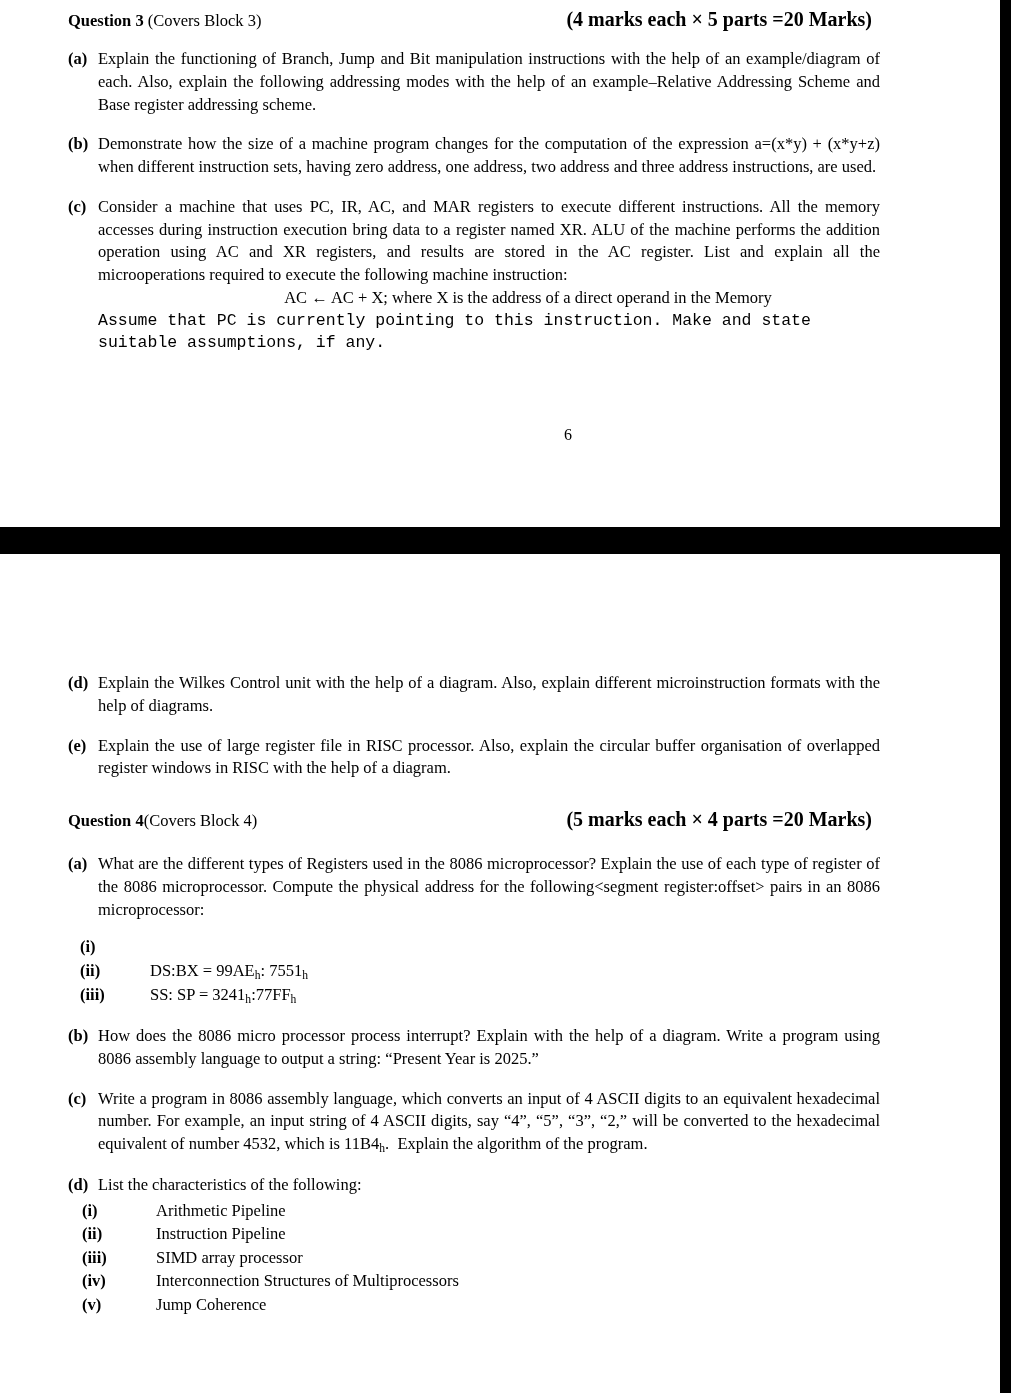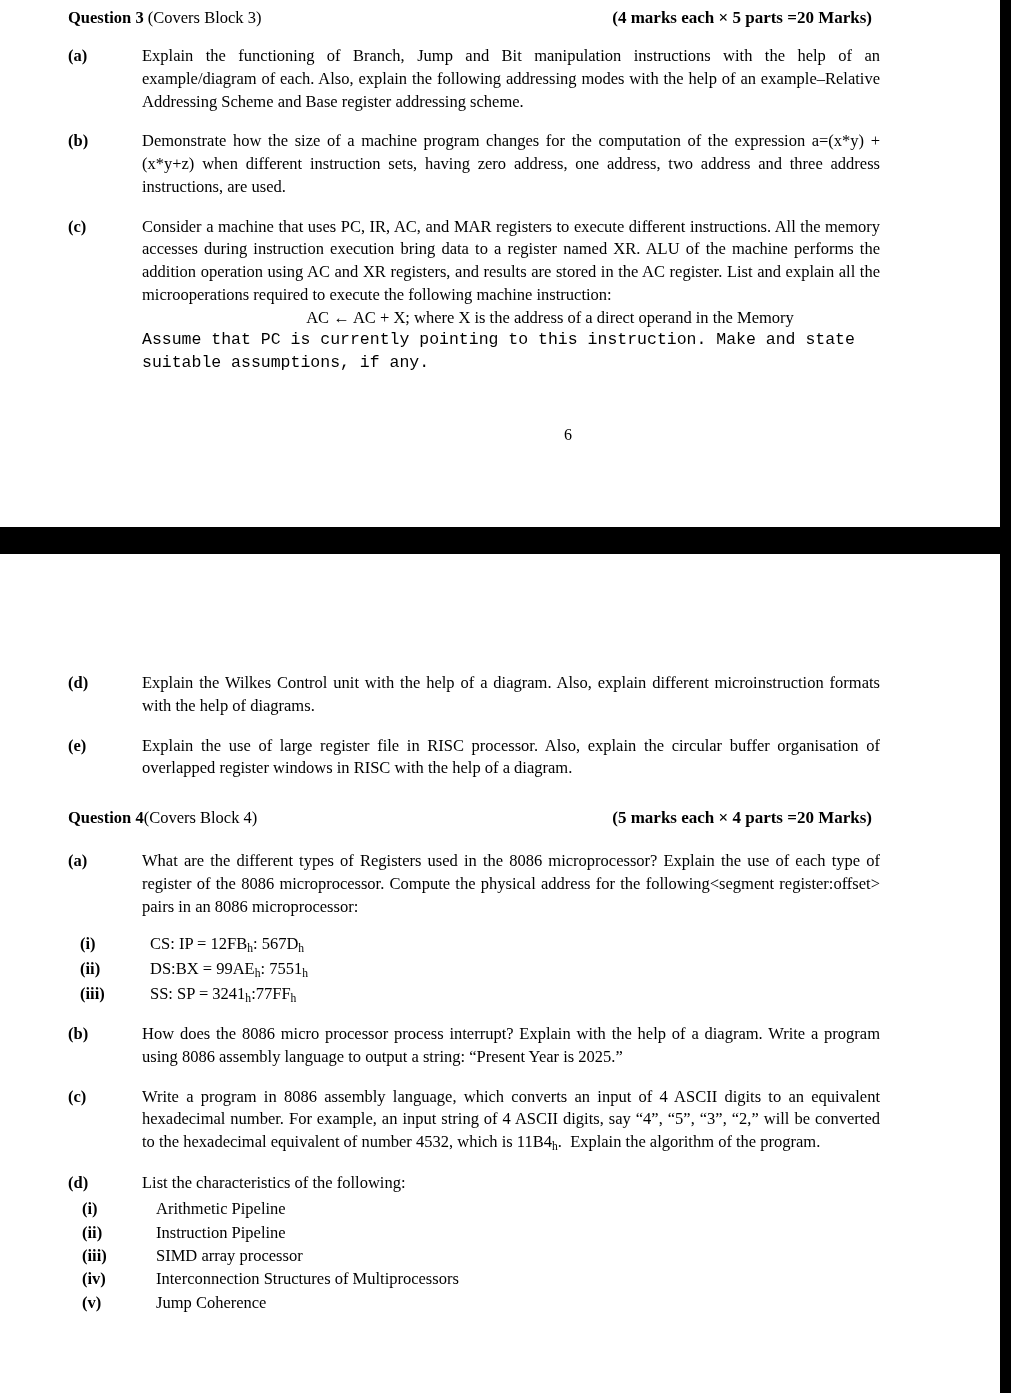--- a/index.html
+++ b/index.html
@@ -71,39 +71,38 @@
 
   .q-head {
     display: flex;
     justify-content: space-between;
     align-items: baseline;
     font-size: 16.5px;
     margin-bottom: 2px;
   }
   .q-head .left { font-weight: bold; }
   .q-head .left .normal { font-weight: normal; }
-  .q-head .right { font-weight: bold; font-size: 17px; padding-right: 8px; }
+  .q-head .right { font-weight: bold; font-size: 20px; padding-right: 8px; }
 
   .item {
     display: flex;
     align-items: flex-start;
     margin-top: 17px;
     font-size: 16.5px;
     line-height: 1.38;
   }
   .item .lbl {
     font-weight: bold;
     flex: 0 0 auto;
     width: 30px;
   }
   .item .body {
     flex: 1 1 auto;
     text-align: justify;
     text-justify: inter-word;
-    margin-left: 44px;
   }
   .center-line {
     display: block;
     text-align: center;
     padding-left: 78px;
   }
   .plain-line { display: block; text-align: left; font-family: Liberation Mono, monospace; }
 
   .pagenum {
     position: absolute;
@@ -207,21 +206,20 @@
     </div>
 
     <div class="item" style="margin-top:22px;">
       <div class="lbl">(a)</div>
       <div class="body">What are the different types of Registers used in the 8086 microprocessor? Explain the use of each type of register of the 8086 microprocessor. Compute the physical address for the following&lt;segment register:offset&gt; pairs in an 8086 microprocessor:</div>
     </div>
 
     <div class="sub-list">
       <div class="row">
         <div class="rn">(i)</div>
-        <div class="rt">CS: IP = 12FB<sub>h</sub>: 567D<sub>h</sub></div>
       </div>
       <div class="row">
         <div class="rn">(ii)</div>
         <div class="rt">DS:BX = 99AE<sub>h</sub>: 7551<sub>h</sub></div>
       </div>
       <div class="row">
         <div class="rn">(iii)</div>
         <div class="rt">SS: SP = 3241<sub>h</sub>:77FF<sub>h</sub></div>
       </div>
     </div>

